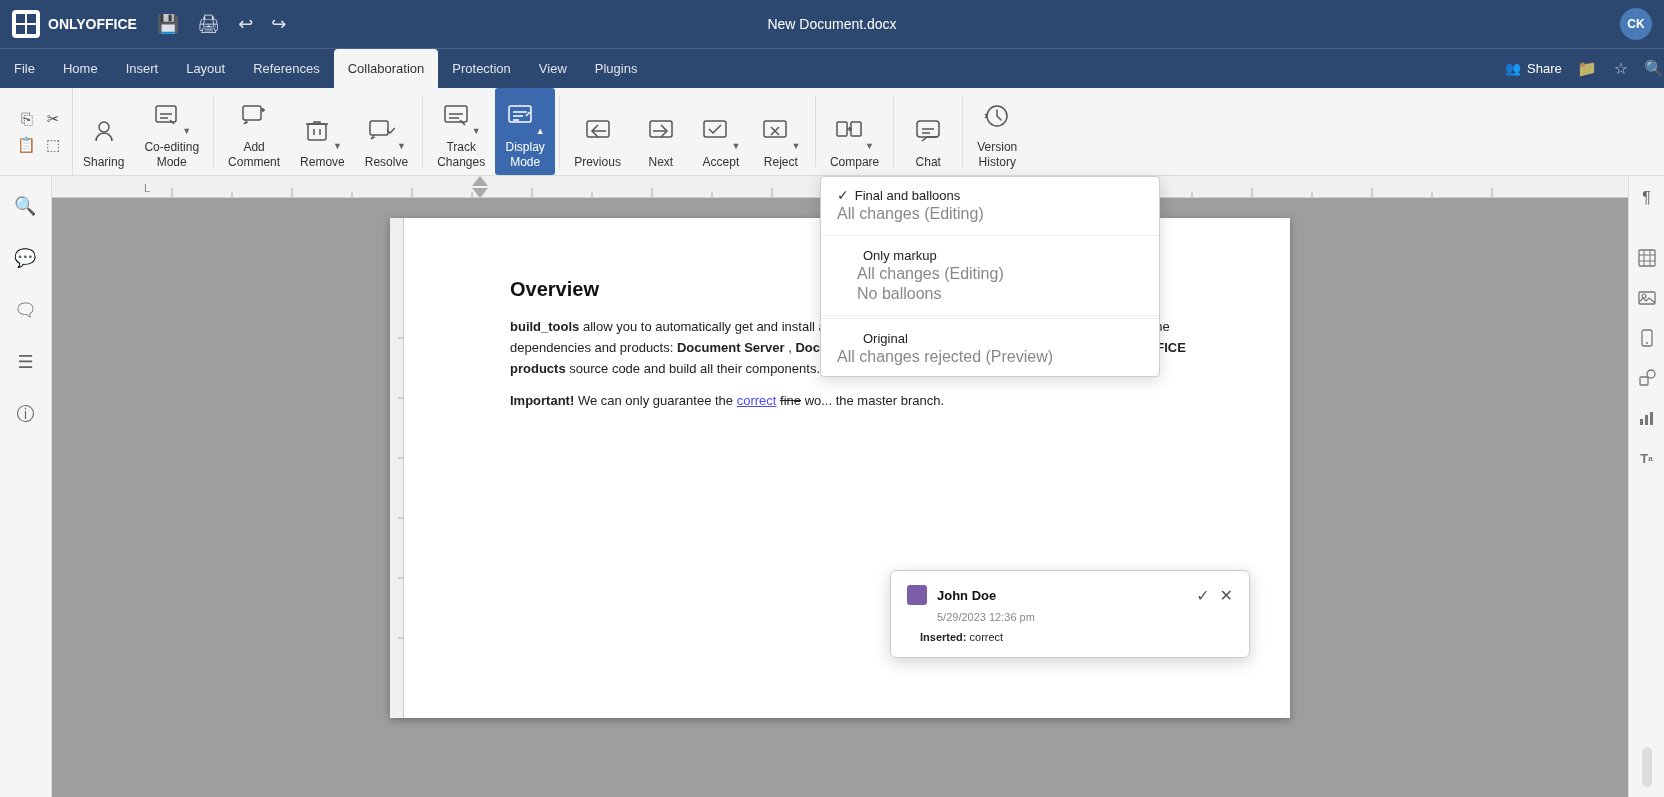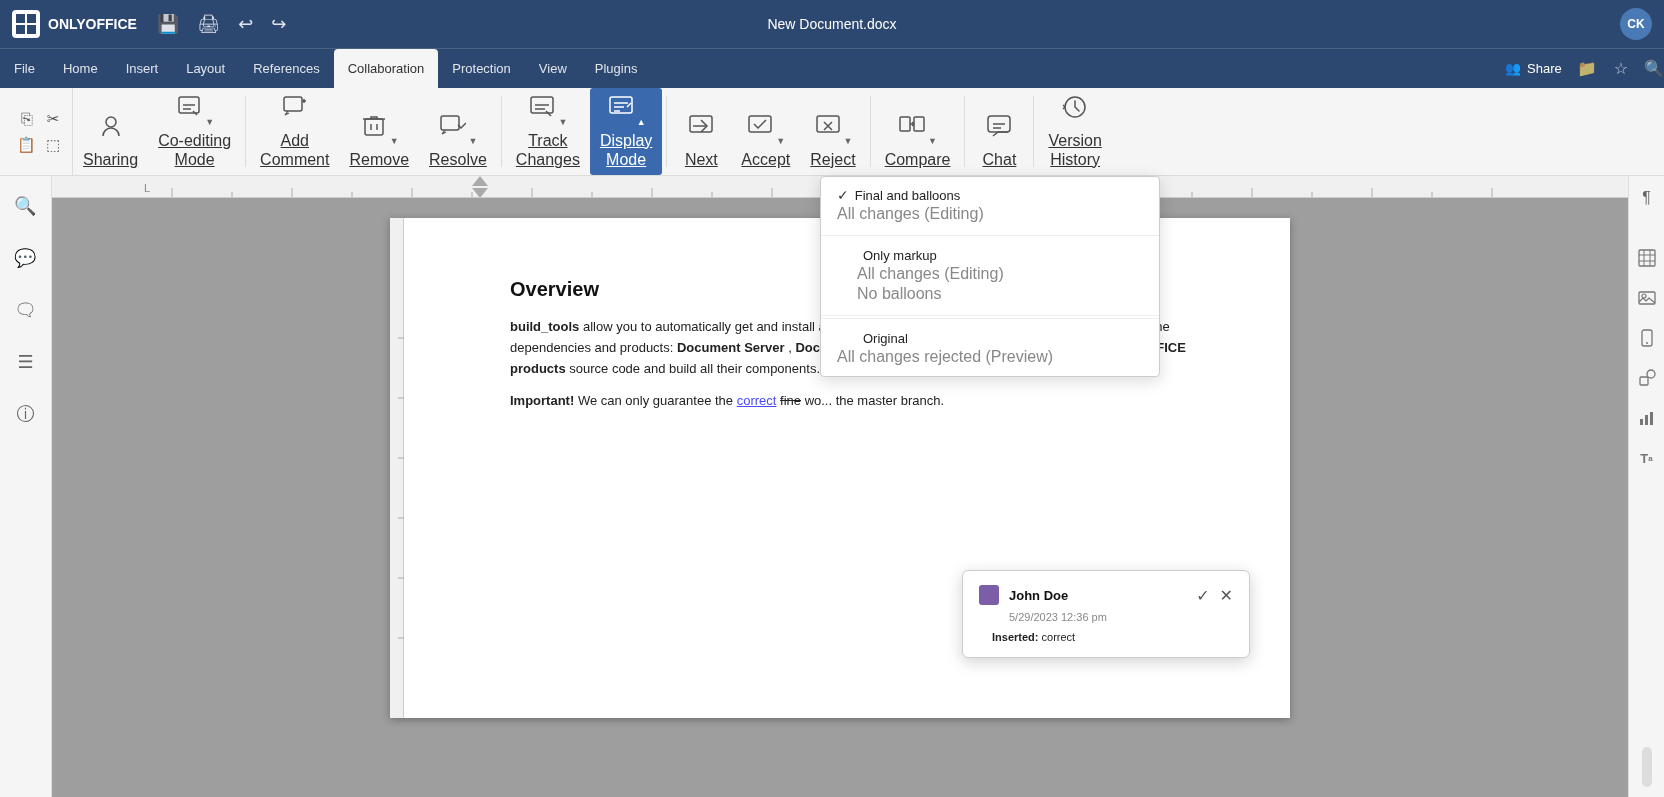--- a/index.html
+++ b/index.html
@@ -155,25 +155,24 @@
       background: #3a6aad;
     }
     .ribbon-group.active .ribbon-group-label { color: white; }
     .ribbon-group.active .ribbon-group-icon { color: white; }
     .ribbon-group-icon {
       font-size: 24px;
       color: #444;
       position: relative;
     }
     .ribbon-group-label {
-      font-size: 16px;
+      font-size: 12px;
       color: #333;
       text-align: center;
       line-height: 1.2;
-      text-decoration: underline;
     }
     .ribbon-group-with-arrow {
       display: flex;
       align-items: flex-end;
       gap: 2px;
     }
     .small-arrow { font-size: 9px; color: #666; }
     .ribbon-separator {
       width: 1px;
       background: #ddd;
@@ -306,21 +305,21 @@
       border-radius: 5px;
       height: 40px;
       margin: 2px 0;
     }
 
     
     .comment-popup {
       position: absolute;
       right: 40px;
       bottom: 60px;
-      width: 288px;
+      width: 360px;
       background: white;
       border: 1px solid #ccc;
       border-radius: 6px;
       box-shadow: 0 4px 16px rgba(0,0,0,0.18);
       padding: 14px 16px;
       z-index: 50;
     }
     .comment-header {
       display: flex;
       align-items: center;
@@ -527,20 +526,30 @@
             <path d="M20 14l4 -4" stroke="white" stroke-width="1.5"></path>
           </svg>
         </div>
         <span class="small-arrow" style="color:white">▲</span>
       </div>
       <div class="ribbon-group-label">Display<br>Mode</div>
     </div>
 
     <div class="ribbon-separator"></div>
 
+    <div class="ribbon-group">
+      <div class="ribbon-group-icon">
+        <svg width="28" height="28" viewBox="0 0 28 28" fill="none">
+          <rect x="3" y="4" width="22" height="16" rx="2" fill="none" stroke="#555" stroke-width="1.5"></rect>
+          <path d="M14 8l-6 6 6 6" stroke="#555" stroke-width="1.5"></path>
+          <path d="M8 14h14" stroke="#555" stroke-width="1.5"></path>
+        </svg>
+      </div>
+      <div class="ribbon-group-label">Previous</div>
+    </div>
 
     <div class="ribbon-group">
       <div class="ribbon-group-icon">
         <svg width="28" height="28" viewBox="0 0 28 28" fill="none">
           <rect x="3" y="4" width="22" height="16" rx="2" fill="none" stroke="#555" stroke-width="1.5"></rect>
           <path d="M14 8l6 6-6 6" stroke="#555" stroke-width="1.5"></path>
           <path d="M6 14h14" stroke="#555" stroke-width="1.5"></path>
         </svg>
       </div>
       <div class="ribbon-group-label">Next</div>

